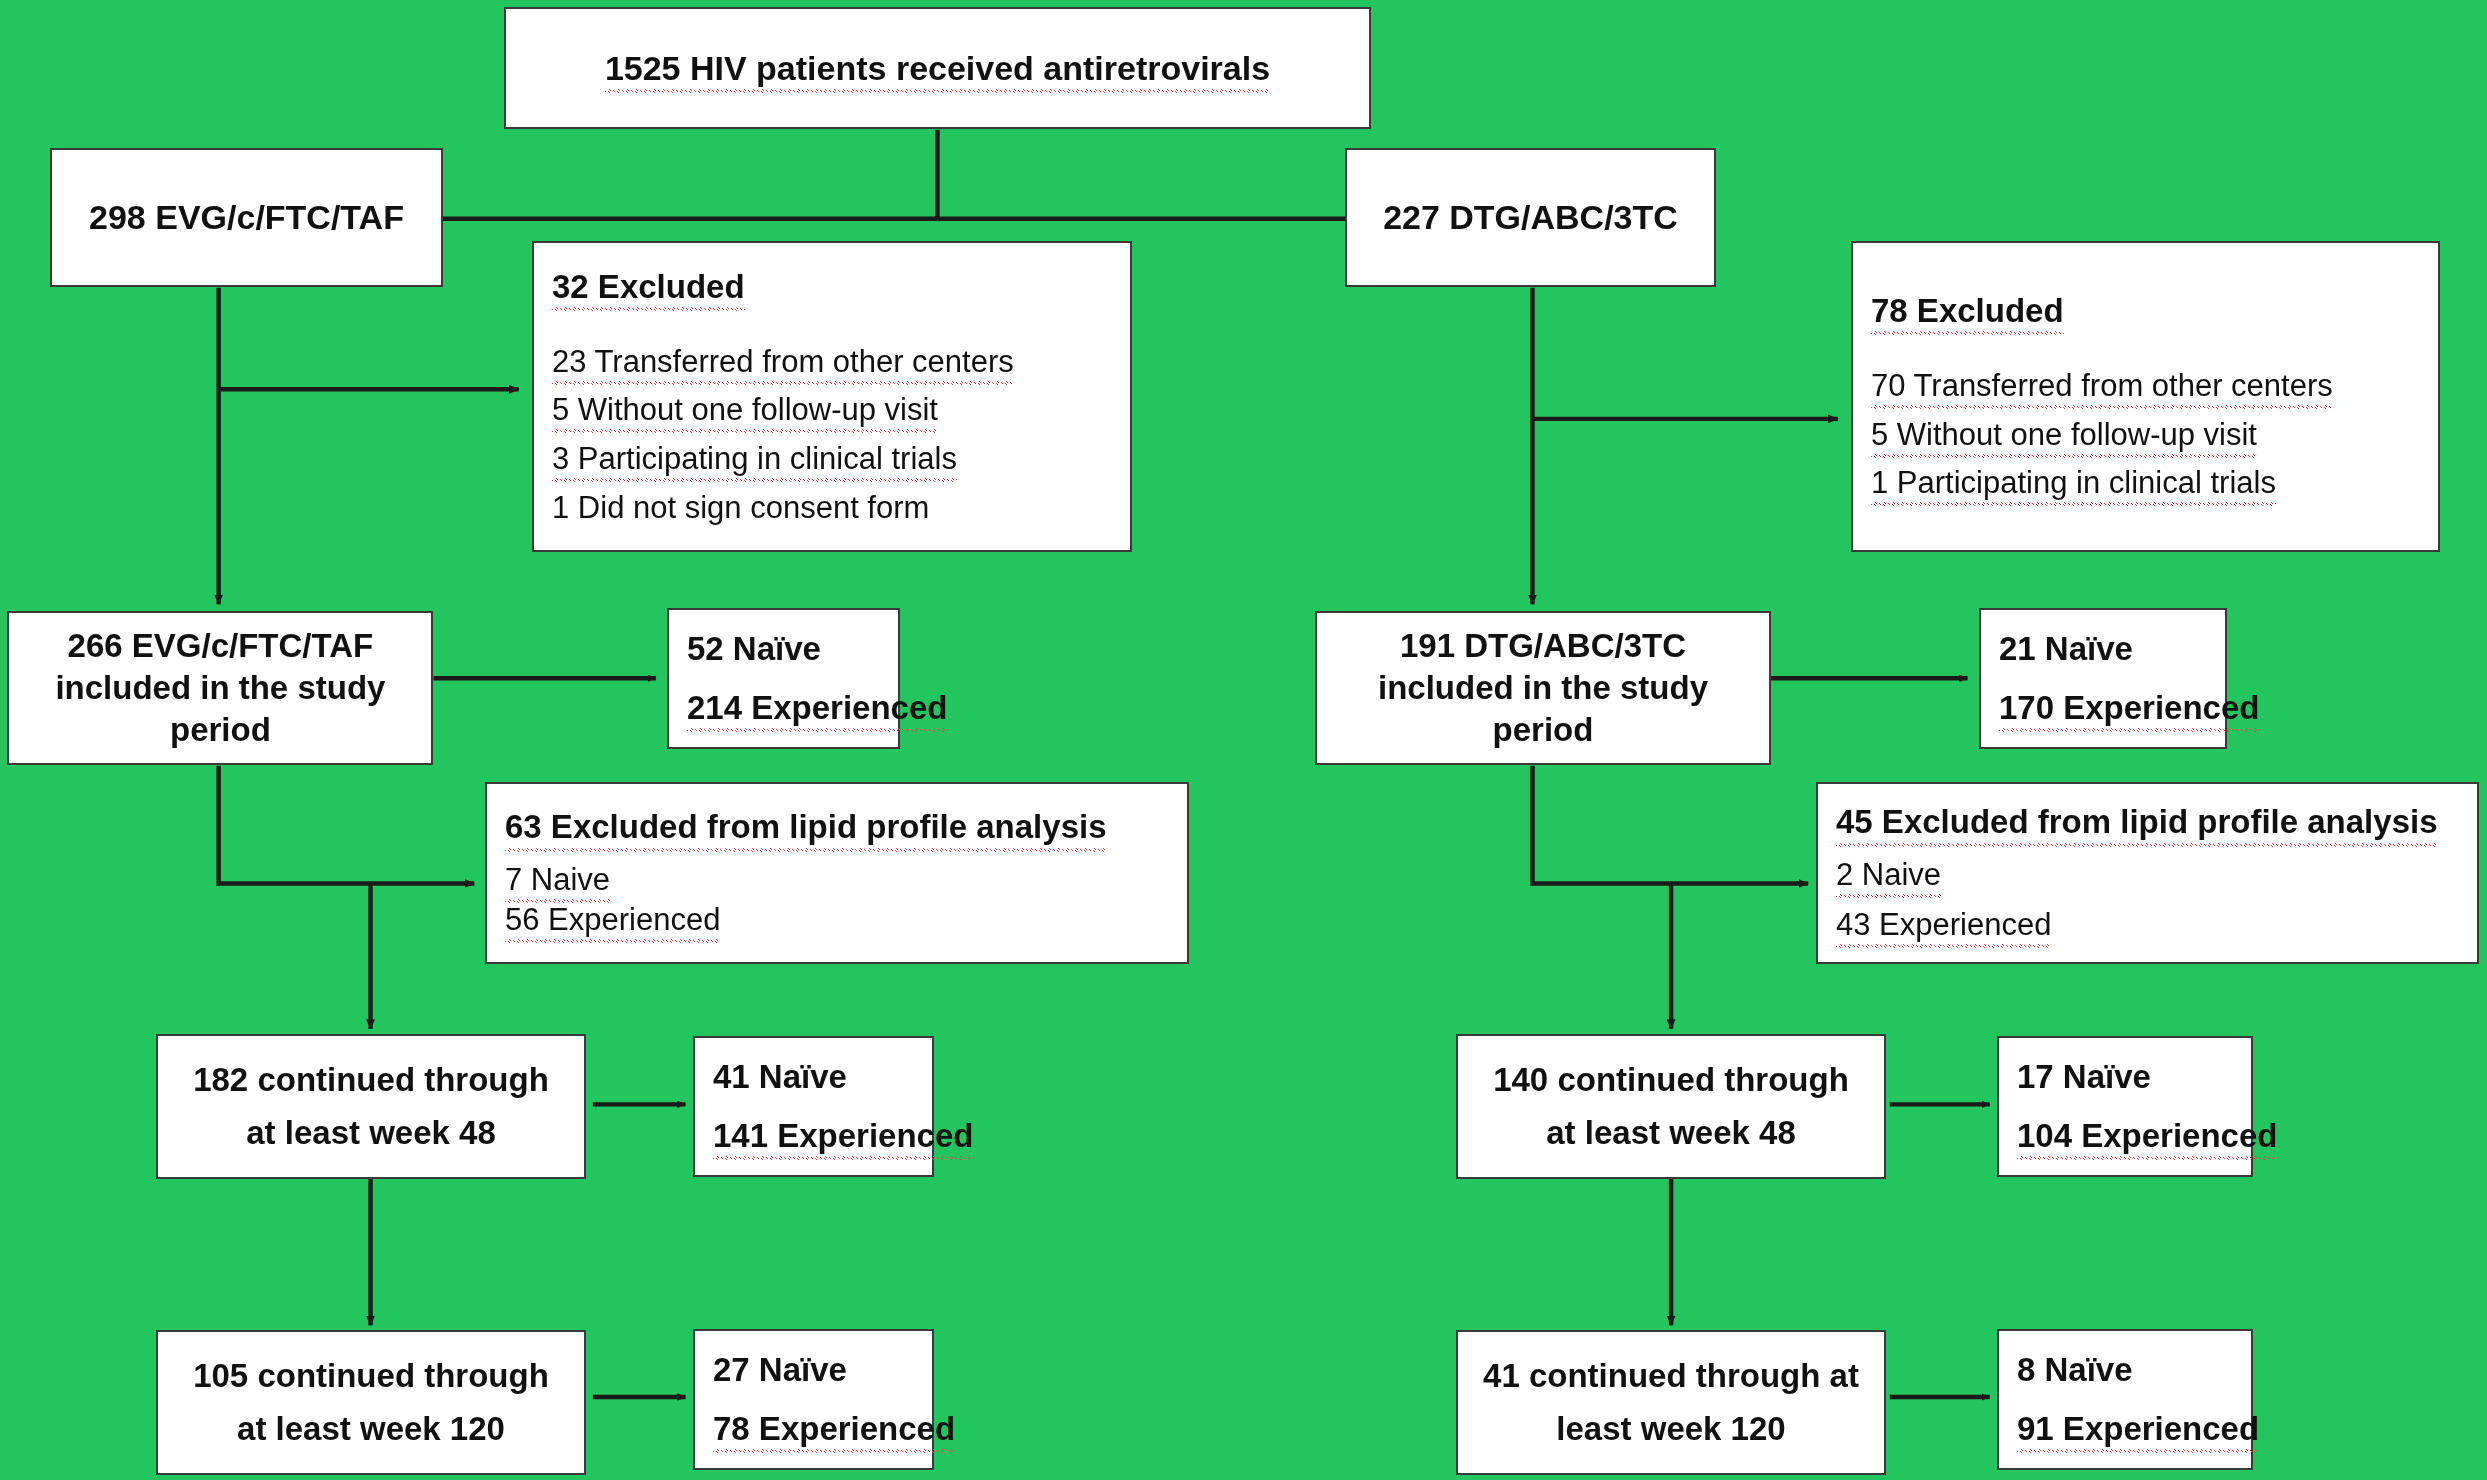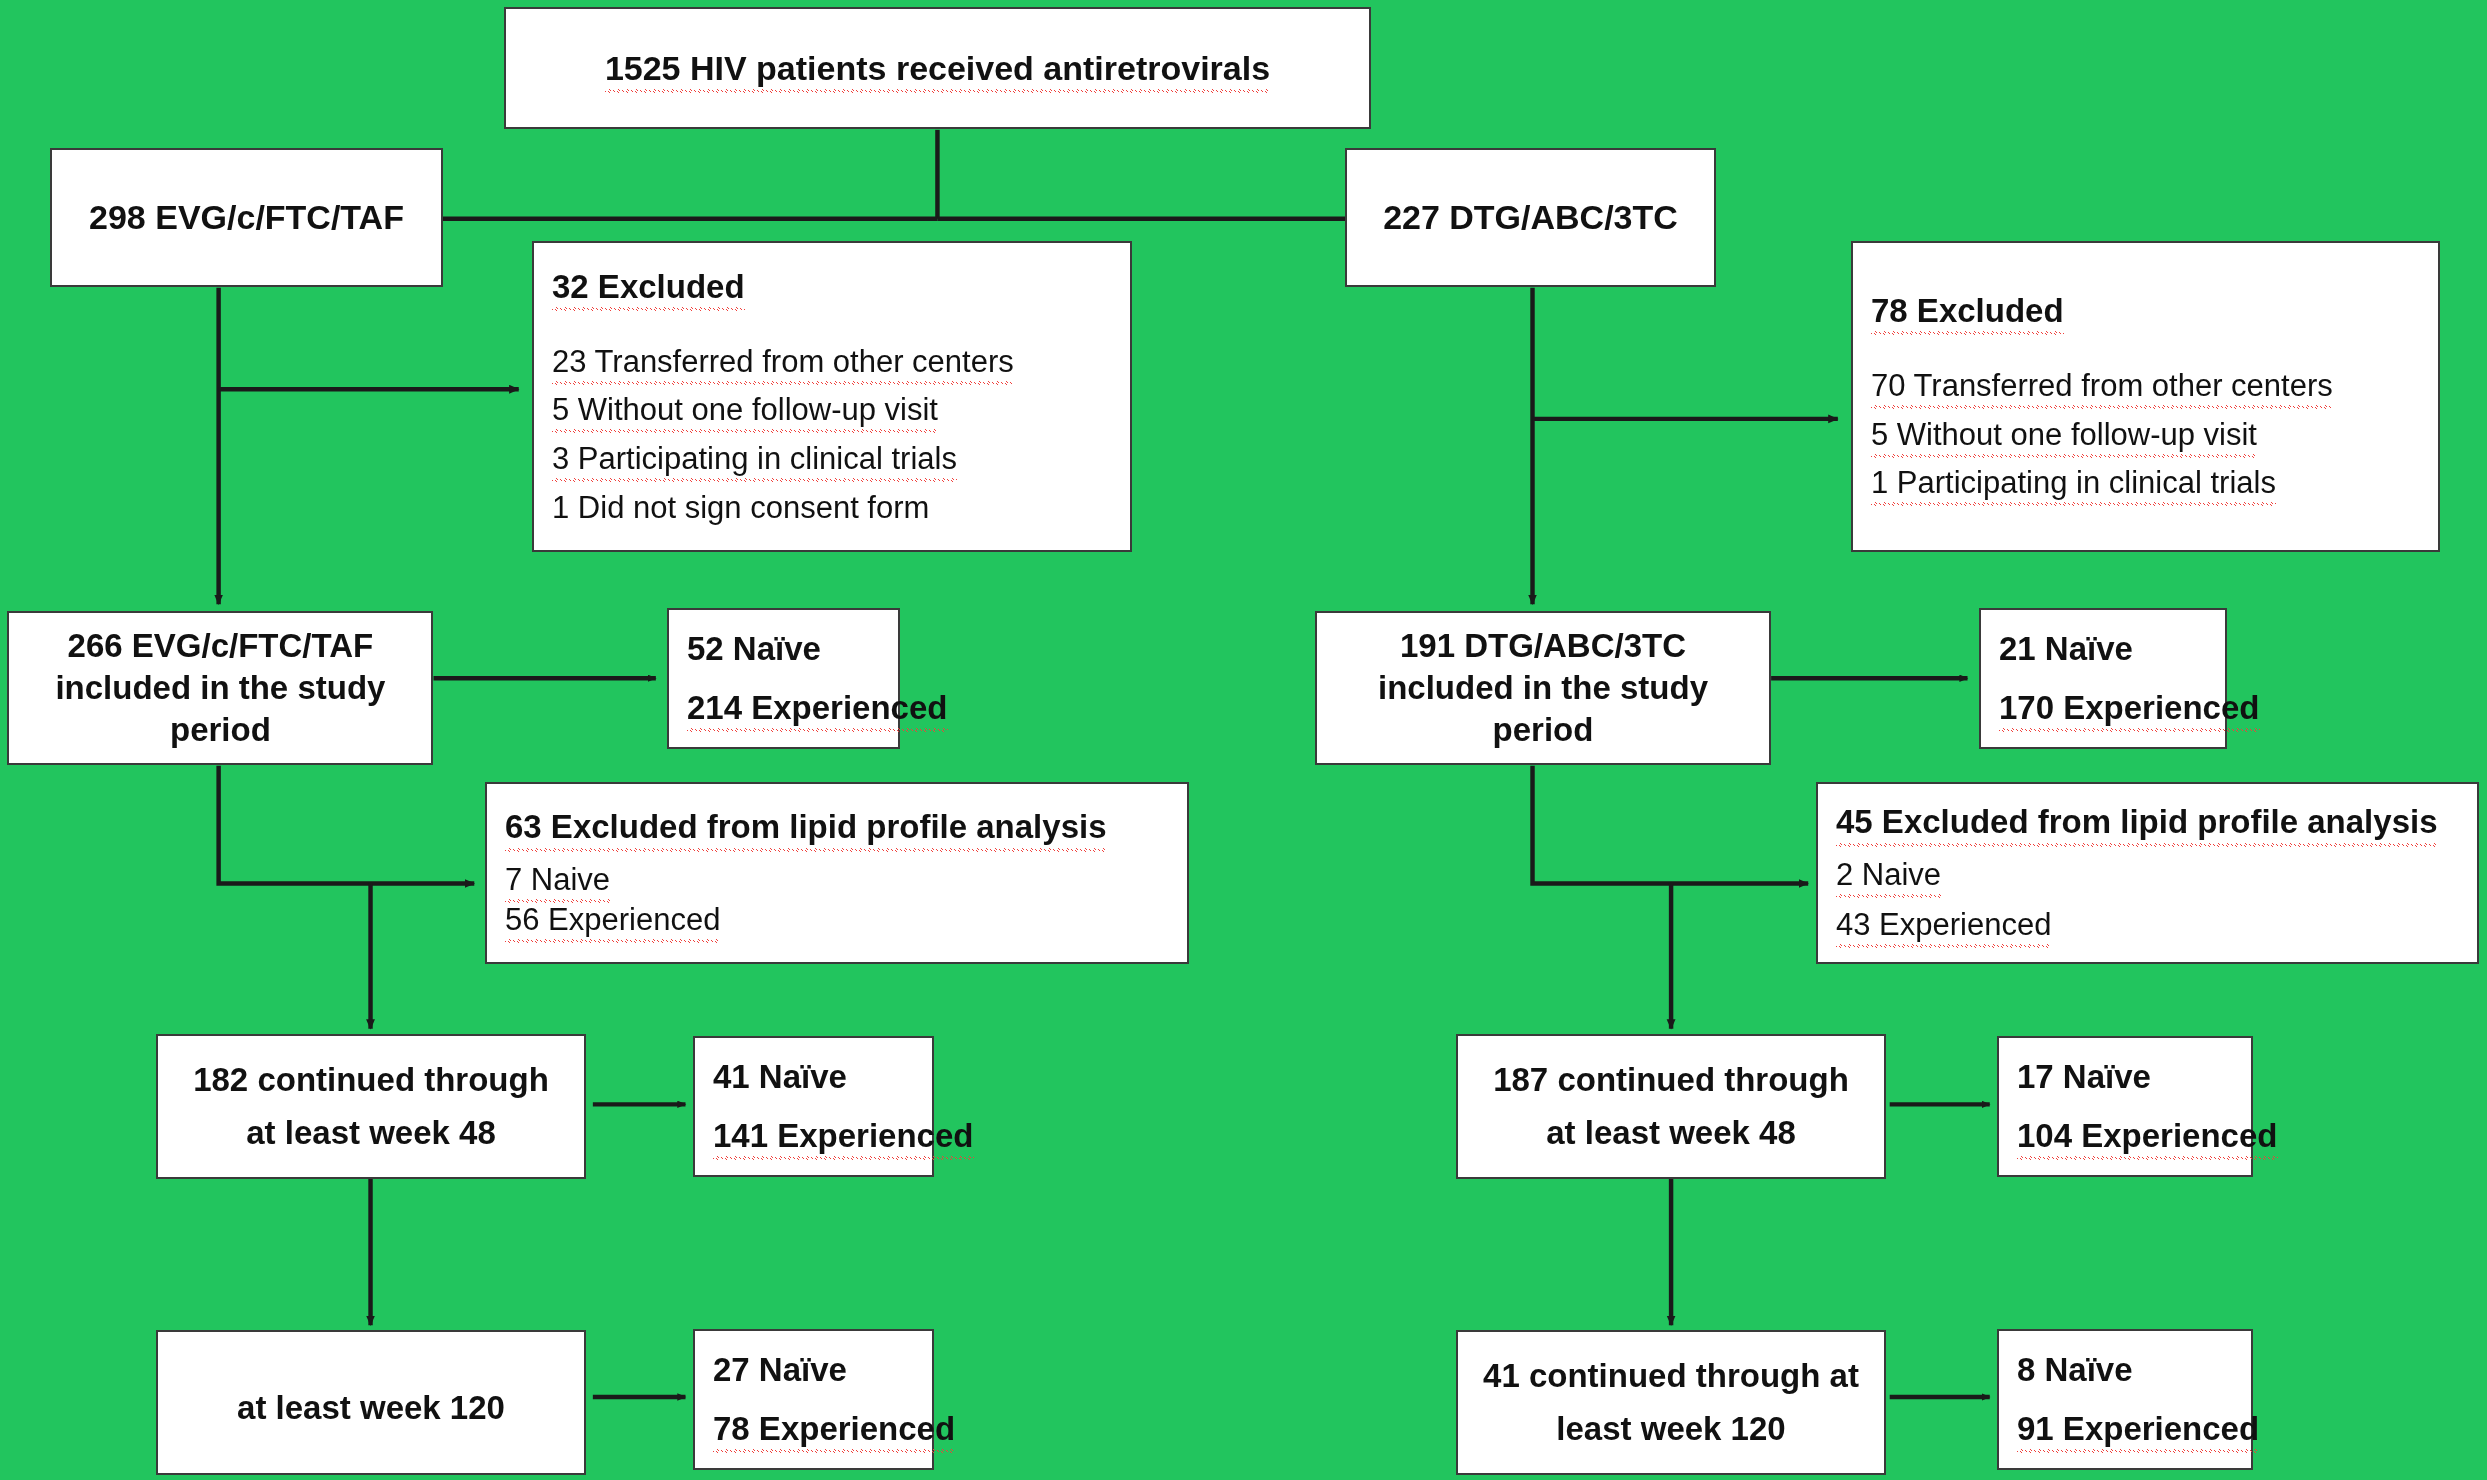--- a/index.html
+++ b/index.html
@@ -207,39 +207,40 @@
       <span class="sq">43 Experienced</span>
     </span>
   </div>
 
   <div class="box center" style="left:156px; top:1034px; width:430px; height:145px;">
     <span class="ln f44 b">182 continued through</span>
     <span class="ln f44 b" style="margin-top:10.4px;">at least week 48</span>
   </div>
 
   <div class="box center" style="left:1456px; top:1034px; width:430px; height:145px;">
-    <span class="ln f44 b">187 continued through</span>
+    <span class="ln f44 b">140 continued through</span>
     <span class="ln f44 b" style="margin-top:10.4px;">at least week 48</span>
   </div>
 
   <div class="box left" style="left:693px; top:1036px; width:241px; height:141px;">
     <span class="ln f44 b pad-l">41 Naïve</span>
     <span class="ln f44 b pad-l" style="margin-top:16.3px;">
       <span class="sq">141 Experienced</span>
     </span>
   </div>
 
   <div class="box left" style="left:1997px; top:1036px; width:256px; height:141px;">
     <span class="ln f44 b pad-l">17 Naïve</span>
     <span class="ln f44 b pad-l" style="margin-top:16.3px;">
       <span class="sq">104 Experienced</span>
     </span>
   </div>
 
   <div class="box center" style="left:156px; top:1330px; width:430px; height:145px;">
+    <span class="ln f44 b">105 continued through</span>
     <span class="ln f44 b" style="margin-top:10.4px;">at least week 120</span>
   </div>
 
   <div class="box center" style="left:1456px; top:1330px; width:430px; height:145px;">
     <span class="ln f44 b">41 continued through at</span>
     <span class="ln f44 b" style="margin-top:10.4px;">least week 120</span>
   </div>
 
   <div class="box left" style="left:693px; top:1329px; width:241px; height:141px;">
     <span class="ln f44 b pad-l">27 Naïve</span>

